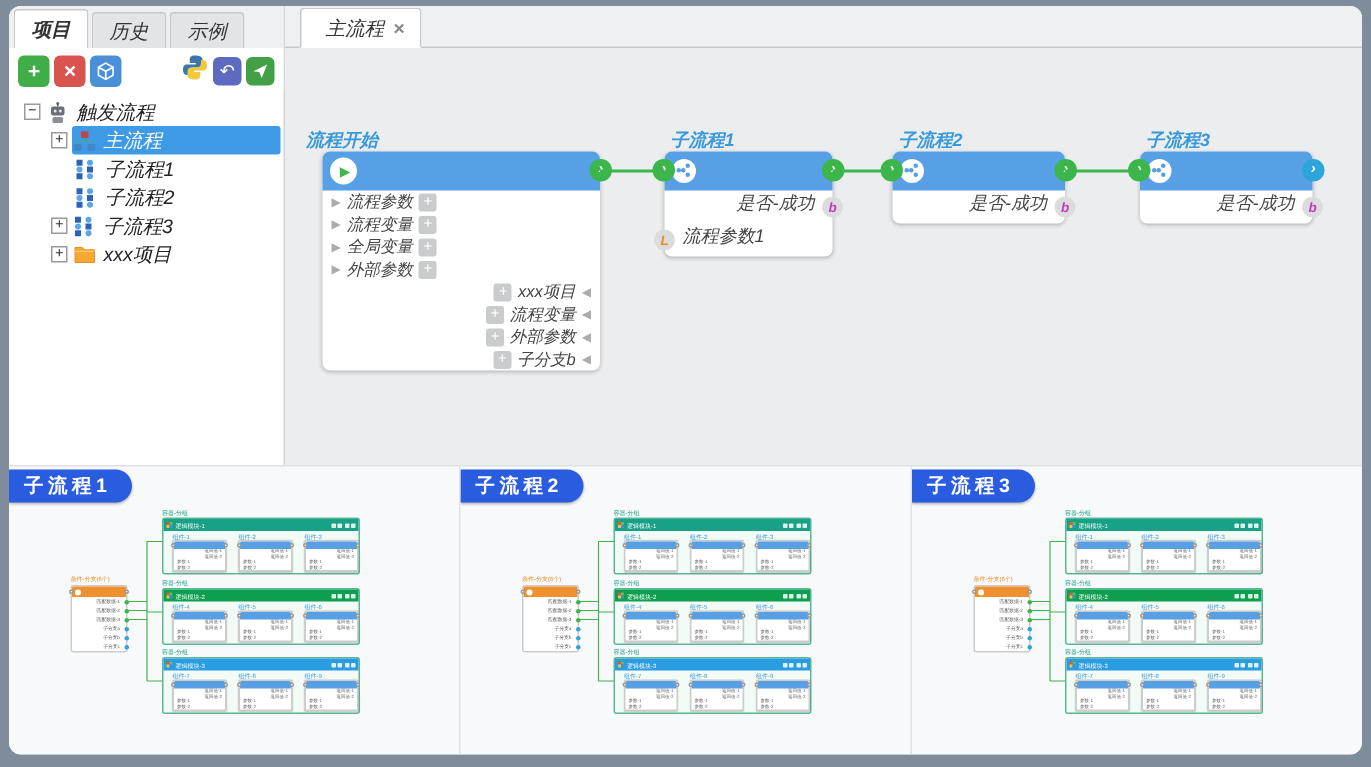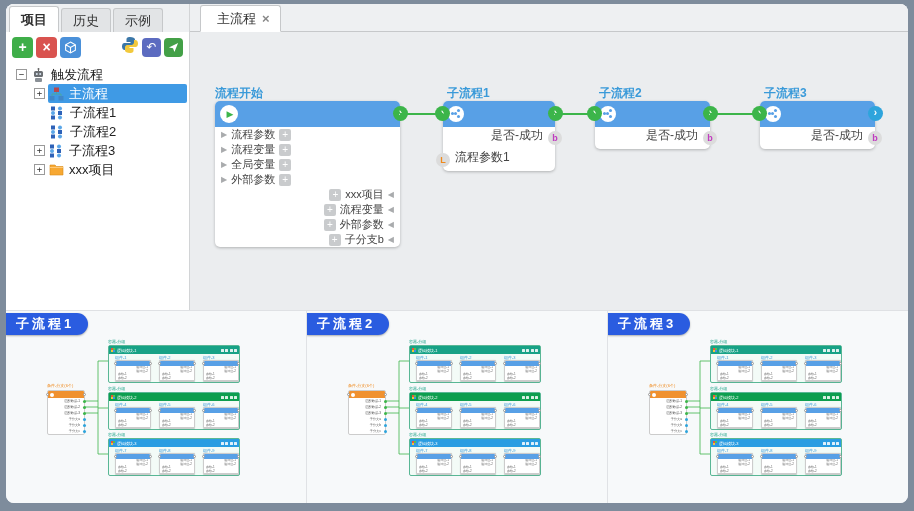--- a/index.html
+++ b/index.html
@@ -1,20 +1,20 @@
 <!DOCTYPE html>
 <html><head>
 <meta charset="utf-8">
 <style>
   * { box-sizing: border-box; margin: 0; padding: 0; }
   html,body { width: 914px; height: 511px; }
   body { background:#7e8c9c; font-family:"Liberation Sans","DejaVu Sans",sans-serif; position:relative; }
   .app { position:absolute; left:6px; top:4px; width:902px; height:499px; border-radius:8px; overflow:hidden; background:#f1f2f4; display:flex; flex-direction:column; }
   
-  .top-row { display:flex; height:306px; }
+  .top-row { display:flex; height:306px;font-style:italic; }
   .sidebar { width:184px; background:#fff; border-right:1px solid #d2d4d6; display:flex; flex-direction:column; }
   .side-tabs { height:28px; background:#eef0f2; display:flex; align-items:flex-end; padding-left:3px; gap:2px; }
   .side-tab { width:50px; height:24px; display:flex; align-items:center; justify-content:center; font-size:13px; color:#333; background:#e2e4e6; border:1px solid #c6c8ca; border-bottom:none; border-radius:3px 3px 0 0; cursor:default; }
   .side-tab.active { background:#fff; height:26px; font-weight:bold; }
   .toolbar { height:30px; display:flex; align-items:center; padding:0 6px; background:#fff; }
   .tb-btn { width:21px; height:21px; border-radius:4px; margin-right:3px; display:flex; align-items:center; justify-content:center; color:#fff; font-size:14px; font-weight:bold; }
   .tb-right { margin-left:auto; display:flex; align-items:center; gap:3px; }
   .tb-mini { width:19px; height:19px; border-radius:4px; display:flex; align-items:center; justify-content:center; color:#fff; font-size:12px; }
   .tree { flex:1; padding-top:3px; position:relative; font-size:13px; color:#222; }
   .tree-row { height:19px; display:flex; align-items:center; position:relative; }
@@ -170,21 +170,21 @@
     </div>
     <div class="editor">
       <div class="edit-tabs">
         <div class="edit-tab">
           <span id="tab-icon"></span>
           <span>主流程</span>
           <span class="close">×</span>
         </div>
       </div>
       <div class="canvas" id="canvas">
-          <div class="node-title" style="left: 25px; top: 53px;">流程开始</div>
+          <div class="node-title" style="left: 14px; top: 53px;">流程开始</div>
           <div class="flow-node" style="left: 25px; top: 69px; width: 185px;">
             <div class="node-head start-head">
               <div class="play-circle">▶</div>
               <div class="port" style="background: rgb(60, 181, 74); right: -8px; top: 5px;">›</div>
             </div>
             <div class="s-row">
               <span class="tri">▶</span>
               <span>流程参数</span>
               <span class="plus-sq">+</span>
             </div>

